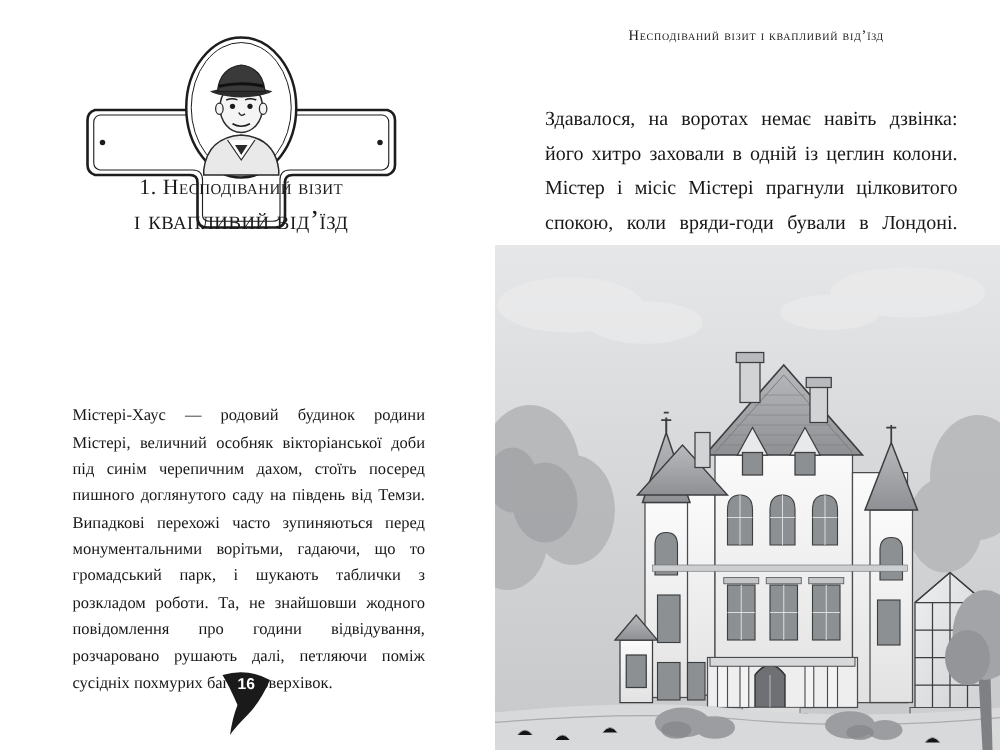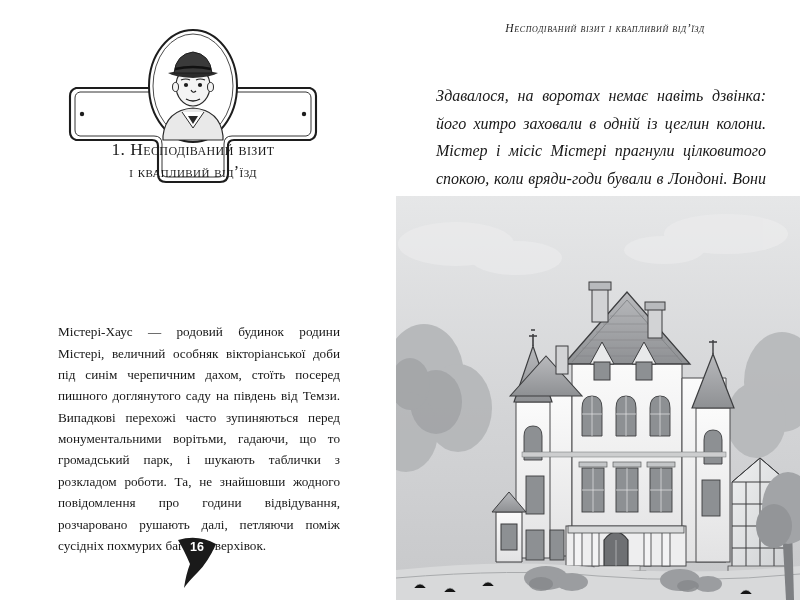--- a/index.html
+++ b/index.html
@@ -48,21 +48,21 @@
     text-align: center;
     font-family: "Liberation Serif", serif;
     font-variant: small-caps;
     font-size: 17.5px;
     line-height: 1.32;
     letter-spacing: 0.4px;
     color: #1b1b1b;
   }
   .chapter-title .line2 {
     display: block;
-    font-size: 16px;
+    font-size: 22px;
   }
   .body-left {
     position: absolute;
     left: 58px;
     top: 308px;
     width: 282px;
     font-size: 13.2px;
     line-height: 1.62;
     text-align: justify;
     color: #171717;
@@ -85,21 +85,20 @@
     font-weight: bold;
     color: #ffffff;
     z-index: 3;
   }
   
   .page-right {
     position: relative;
     width: 336px;
     height: 600px;
     box-sizing: border-box;
-    font-style: italic;
   }
   .running-head {
     position: absolute;
     left: 44px;
     top: 22px;
     width: 330px;
     text-align: center;
     font-variant: small-caps;
     font-size: 11.6px;
     letter-spacing: 0.6px;

